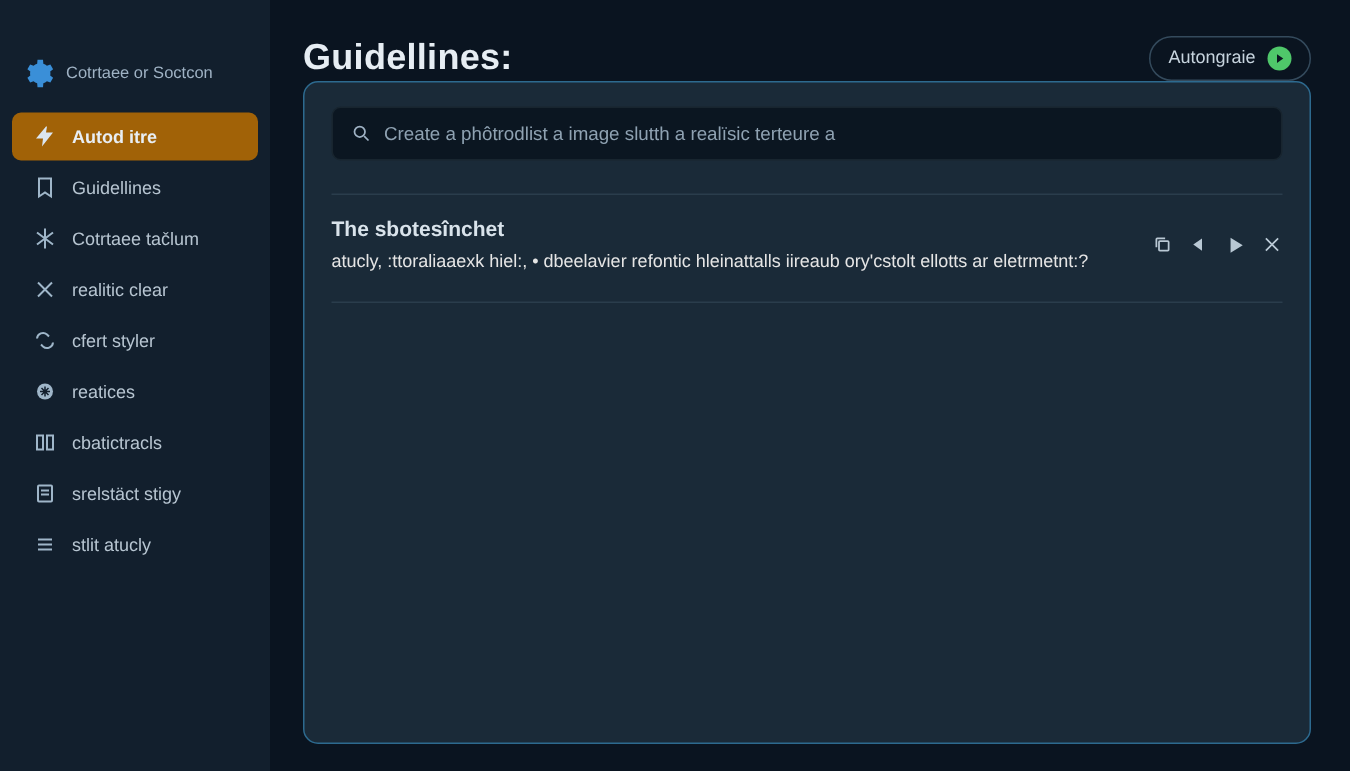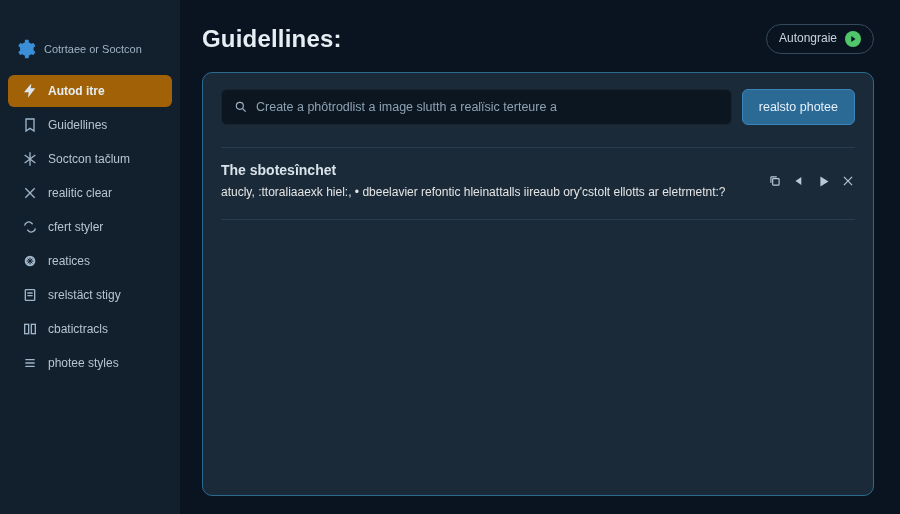--- a/index.html
+++ b/index.html
@@ -66,21 +66,20 @@
   .main {
     flex: 1;
     padding: 24px 26px 18px 22px;
     display: flex;
     flex-direction: column;
   }
   .header-row {
     display: flex;
     align-items: center;
     justify-content: space-between;
-    margin-bottom: 18px;
   }
   .title {
     font-size: 24px;
     font-weight: 800;
     color: #e6edf3;
     letter-spacing: 0.2px;
   }
   .autogen-btn {
     display: flex;
     align-items: flex-start;
@@ -224,21 +223,21 @@
     </span>
     <span>Guidellines</span>
   </div>
 
   <div class="nav-item">
     <span class="icon">
       <svg viewBox="0 0 24 24" fill="none" stroke="currentColor" stroke-width="2">
           <path d="M12 2v20M4 6l16 12M20 6L4 18"></path>
         </svg>
     </span>
-    <span>Soctcon tačlum</span>
+    <span>Cotrtaee tačlum</span>
   </div>
 
   <div class="nav-item">
     <span class="icon">
       <svg viewBox="0 0 24 24" fill="none" stroke="currentColor" stroke-width="2">
           <path d="M5 5l14 14M19 5L5 19"></path>
         </svg>
     </span>
     <span>realitic clear</span>
   </div>
@@ -258,44 +257,44 @@
           <circle cx="12" cy="12" r="8"></circle>
           <path d="M12 7v10M7 12h10M8.5 8.5l7 7M15.5 8.5l-7 7" stroke="#121f2d" stroke-width="1.5"></path>
         </svg>
     </span>
     <span>reatices</span>
   </div>
 
   <div class="nav-item">
     <span class="icon">
       <svg viewBox="0 0 24 24" fill="none" stroke="currentColor" stroke-width="2">
+          <rect x="4" y="5" width="6" height="14"></rect>
+          <rect x="14" y="5" width="6" height="14"></rect>
+        </svg>
+    </span>
+    <span>cbatictracls</span>
+  </div>
+
+  <div class="nav-item">
+    <span class="icon">
+      <svg viewBox="0 0 24 24" fill="none" stroke="currentColor" stroke-width="2">
           <rect x="5" y="4" width="14" height="16" rx="1"></rect>
           <path d="M8 9h8M8 13h8"></path>
         </svg>
     </span>
     <span>srelstäct stigy</span>
   </div>
 
   <div class="nav-item">
     <span class="icon">
       <svg viewBox="0 0 24 24" fill="none" stroke="currentColor" stroke-width="2">
-          <rect x="4" y="5" width="6" height="14"></rect>
-          <rect x="14" y="5" width="6" height="14"></rect>
-        </svg>
-    </span>
-    <span>cbatictracls</span>
-  </div>
-
-  <div class="nav-item">
-    <span class="icon">
-      <svg viewBox="0 0 24 24" fill="none" stroke="currentColor" stroke-width="2">
           <path d="M5 7h14M5 12h14M5 17h14"></path>
         </svg>
     </span>
-    <span>photee styles</span>
+    <span>stlit atucly</span>
   </div>
 </aside>
 
 <main class="main">
   <div class="header-row">
     <h1 class="title">Guidellines:</h1>
     <button class="autogen-btn">
       <span>Autongraie</span>
       <span class="dot-green">
         <svg viewBox="0 0 24 24" fill="currentColor">
@@ -309,21 +308,20 @@
     <div class="search-row">
       <div class="search-box">
         <span class="icon">
           <svg viewBox="0 0 24 24" fill="none" stroke="currentColor" stroke-width="2">
               <circle cx="10" cy="10" r="6"></circle>
               <path d="M20 20l-5-5"></path>
             </svg>
         </span>
         <input class="search-input" placeholder="Create a phôtrodlist a image slutth a realïsic terteure a" style="">
       </div>
-      <button class="action-btn">realsto photee</button>
     </div>
 
     <div class="divider"></div>
 
     <div class="result-head">
       <div>
         <div class="result-title">The sbotesînchet</div>
         <div class="result-desc">atucly, :ttoraliaaexk hiel:, • dbeelavier refontic hleinattalls iireaub ory'cstolt ellotts ar eletrmetnt:?</div>
       </div>
       <div class="result-actions">

